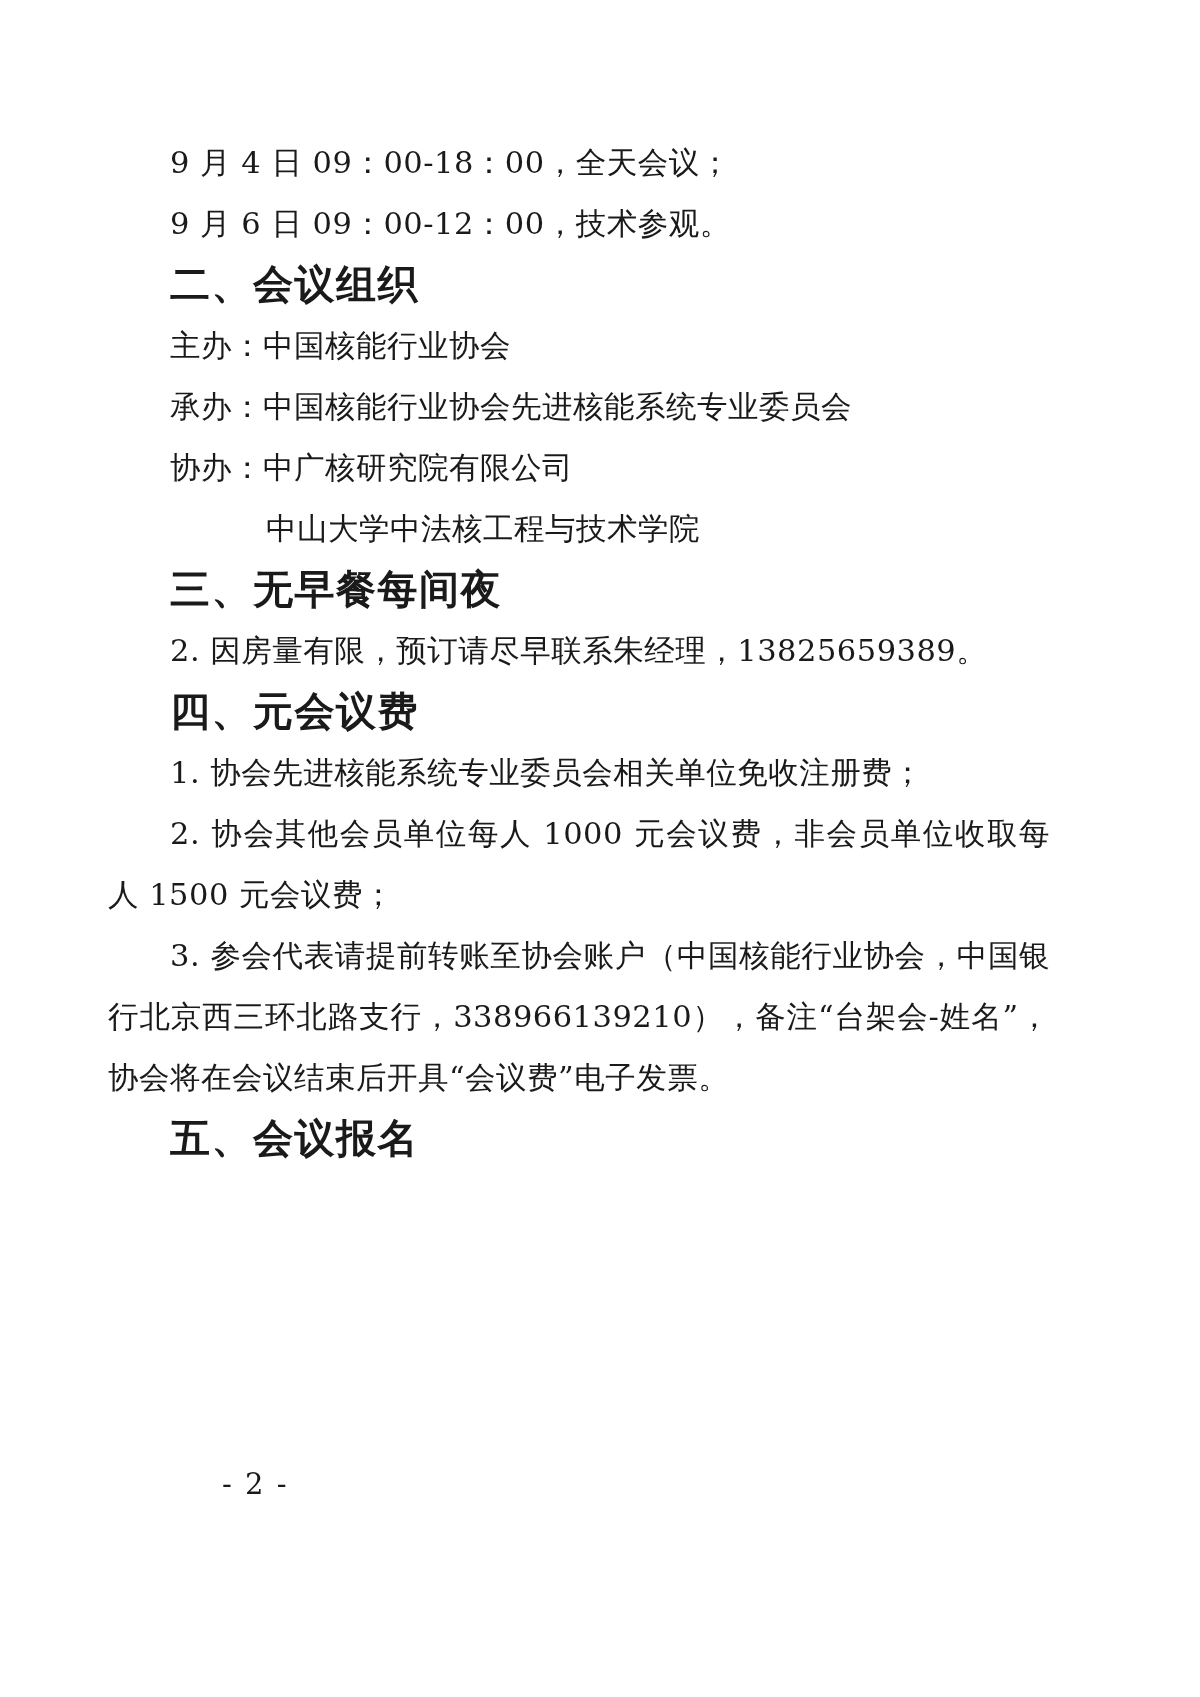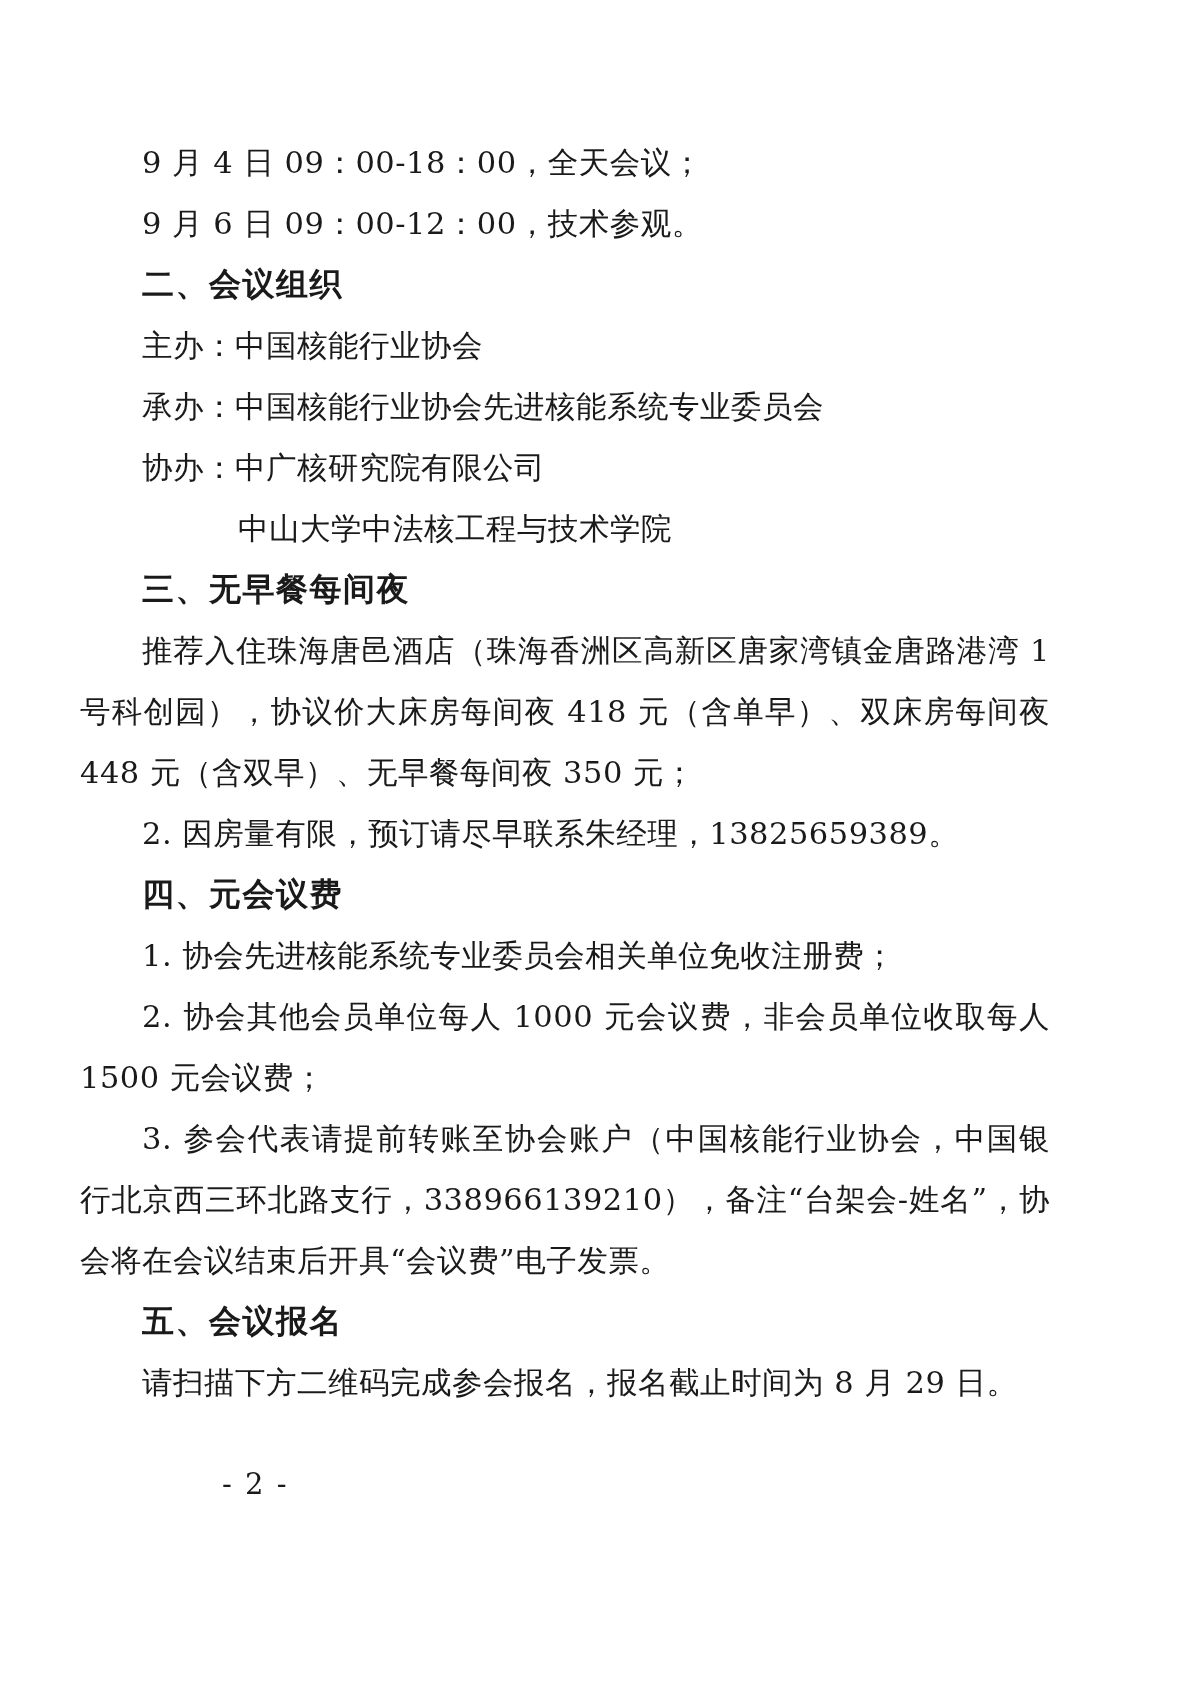--- a/index.html
+++ b/index.html
@@ -15,39 +15,39 @@
     position: relative;
     overflow: hidden;
   }
   .page {
     position: absolute;
     top: 0;
     left: 0;
     width: 1200px;
     height: 1697px;
     box-sizing: border-box;
-    padding: 132px 150px 0 80px;
+    padding: 132px 150px 0 108px;
   }
   .doc-body {
     font-size: 30.5px;
     line-height: 61px;
     letter-spacing: 0.5px;
     text-align: justify;
   }
   .line {
     white-space: pre-wrap;
   }
   
   .indent2 {
     text-indent: 62px;
   }
   .heading {
     font-family: "DejaVu Sans", "Liberation Sans", sans-serif;
     font-weight: bold;
-    font-size: 32px;
+    font-size: 40px;
     letter-spacing: 1.5px;
     text-indent: 62px;
     line-height: 61px;
   }
   .sub-indent {
     text-indent: 158px;
   }
   .para {
     text-indent: 62px;
     text-align: justify;
@@ -70,23 +70,21 @@
 <div class="page">
   <div class="doc-body" id="doc-body">
       <div class="line indent2">9 月 4 日 09：00-18：00，全天会议；</div>
       <div class="line indent2">9 月 6 日 09：00-12：00，技术参观。</div>
       <div class="heading">二、会议组织</div>
       <div class="line indent2">主办：中国核能行业协会</div>
       <div class="line indent2">承办：中国核能行业协会先进核能系统专业委员会</div>
       <div class="line indent2">协办：中广核研究院有限公司</div>
       <div class="line sub-indent">中山大学中法核工程与技术学院</div>
       <div class="heading">三、无早餐每间夜</div>
-      <div class="para">推荐入住珠海唐邑酒店（珠海香洲区高新区唐家湾镇金唐路港湾 1 号科创园），协议价大床房每间夜 418 元（含单早）、双床房每间夜 448 元（含双早）、无早餐每间夜 350 元；</div>
       <div class="para">2. 因房量有限，预订请尽早联系朱经理，13825659389。</div>
       <div class="heading">四、元会议费</div>
       <div class="para">1. 协会先进核能系统专业委员会相关单位免收注册费；</div>
       <div class="para">2. 协会其他会员单位每人 1000 元会议费，非会员单位收取每人 1500 元会议费；</div>
       <div class="para">3. 参会代表请提前转账至协会账户（中国核能行业协会，中国银行北京西三环北路支行，338966139210），备注“台架会-姓名”，协会将在会议结束后开具“会议费”电子发票。</div>
       <div class="heading">五、会议报名</div>
-      <div class="para">请扫描下方二维码完成参会报名，报名截止时间为 8 月 29 日。</div>
     </div>
   <div class="footer">- 2 -</div>
 </div>
 
 </body></html>

